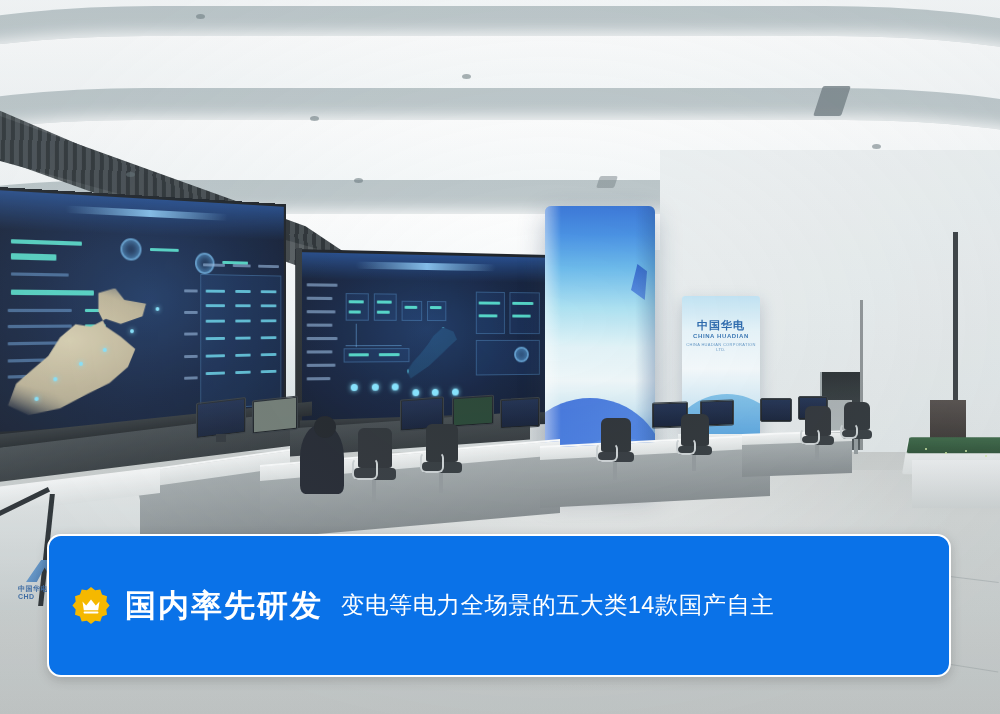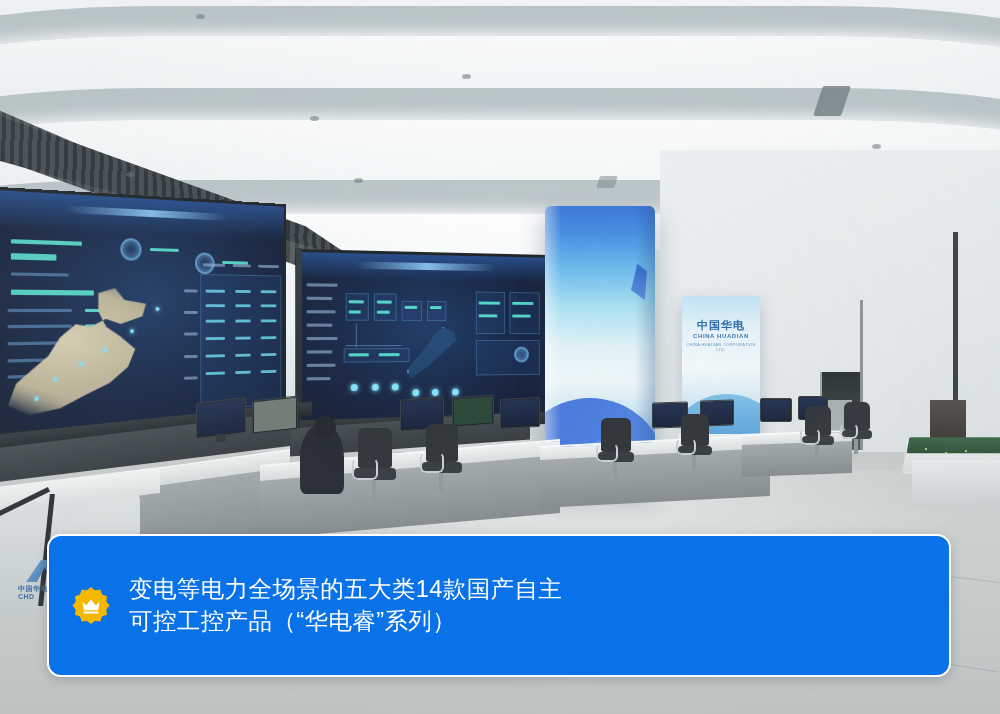--- a/index.html
+++ b/index.html
@@ -498,21 +498,21 @@
   <div class="banner">
 
     <div class="banner-left">
       <div class="seal">
         <svg viewBox="0 0 40 40" aria-hidden="true">
           <polygon fill="#f5b800" points="20,1 24.1,4.3 29.3,3.6 31,8.5 36,10.2 35.3,15.4 38.6,19.5 35.3,23.6 36,28.8 31,30.5 29.3,35.4 24.1,34.7 20,38 15.9,34.7 10.7,35.4 9,30.5 4,28.8 4.7,23.6 1.4,19.5 4.7,15.4 4,10.2 9,8.5 10.7,3.6 15.9,4.3"></polygon>
           <path fill="#ffffff" d="M11.5 15.6 L15.2 19.4 L20 13.6 L24.8 19.4 L28.5 15.6 L27.2 24.2 L12.8 24.2 Z"></path>
           <rect fill="#ffffff" x="12.6" y="25.4" width="14.8" height="2.2" rx="0.8"></rect>
         </svg>
       </div>
+      <div class="headline">国内率先研发</div>
     </div>
 
     <div class="banner-right">
       <p>变电等电力全场景的五大类14款国产自主</p>
-      <p>可控工控产品（“华电睿”系列）</p>
     </div>
   </div>
 
 </div>
 
 </body></html>

